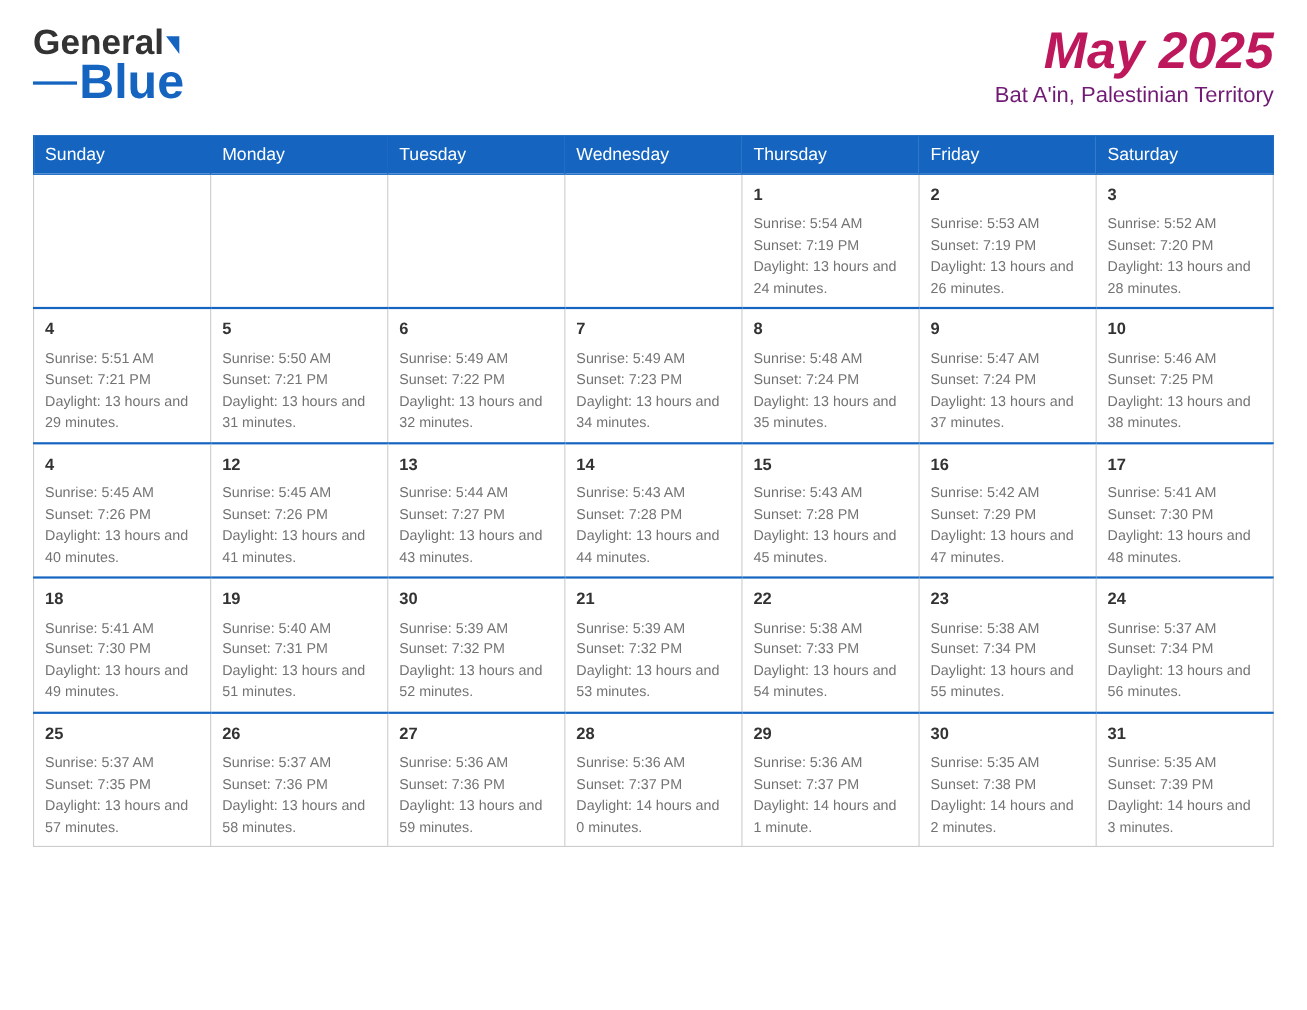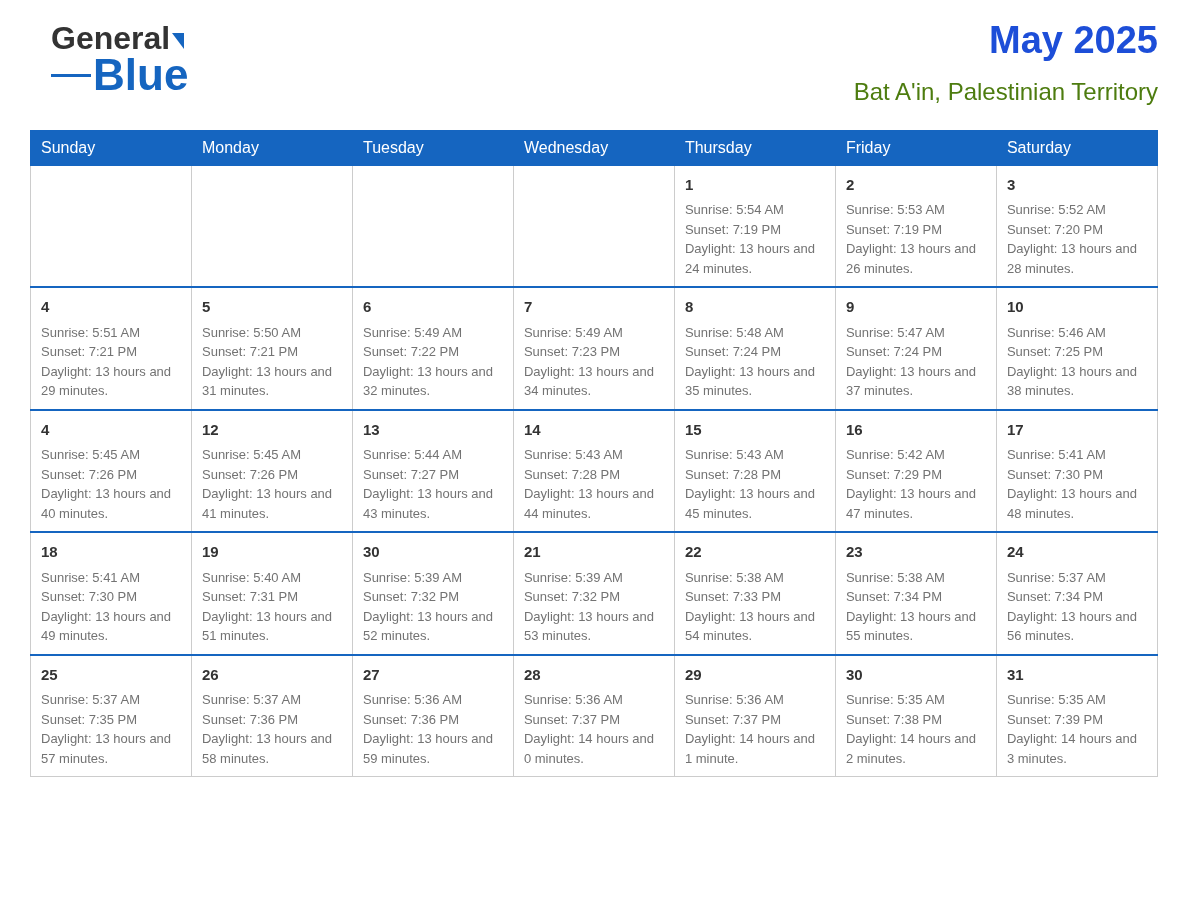--- a/index.html
+++ b/index.html
@@ -14,35 +14,35 @@
     .header {
       display: flex;
       justify-content: space-between;
       align-items: flex-start;
       margin-bottom: 10px;
     }
     .logo {
       display: flex;
       flex-direction: column;
       align-items: flex-start;
-      margin-left: 21px;
     }
     .title-block {
       text-align: right;
     }
     .month-year {
-      font-size: 38px;
+      font-size: 47px;
       font-weight: bold;
-      color: #1d4ed8;
+      color: #be185d;
       line-height: 1.1;
+      font-style: italic;
     }
     .location {
-      font-size: 24px;
-      color: #4d7c0f;
-      margin-top: 16px;
+      font-size: 20px;
+      color: #701a75;
+      margin-top: 4px;
     }
     .calendar {
       width: 100%;
       border-collapse: collapse;
       margin-top: 24px;
     }
     .calendar th {
       background: #1565c0;
       color: #fff;
       font-size: 16px;

